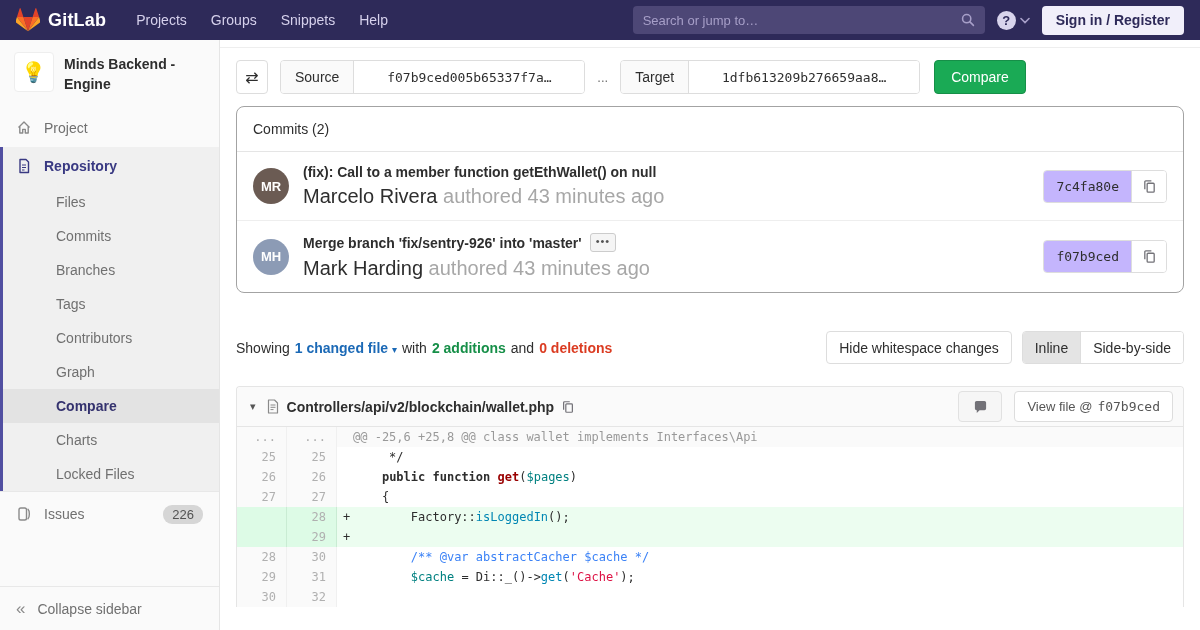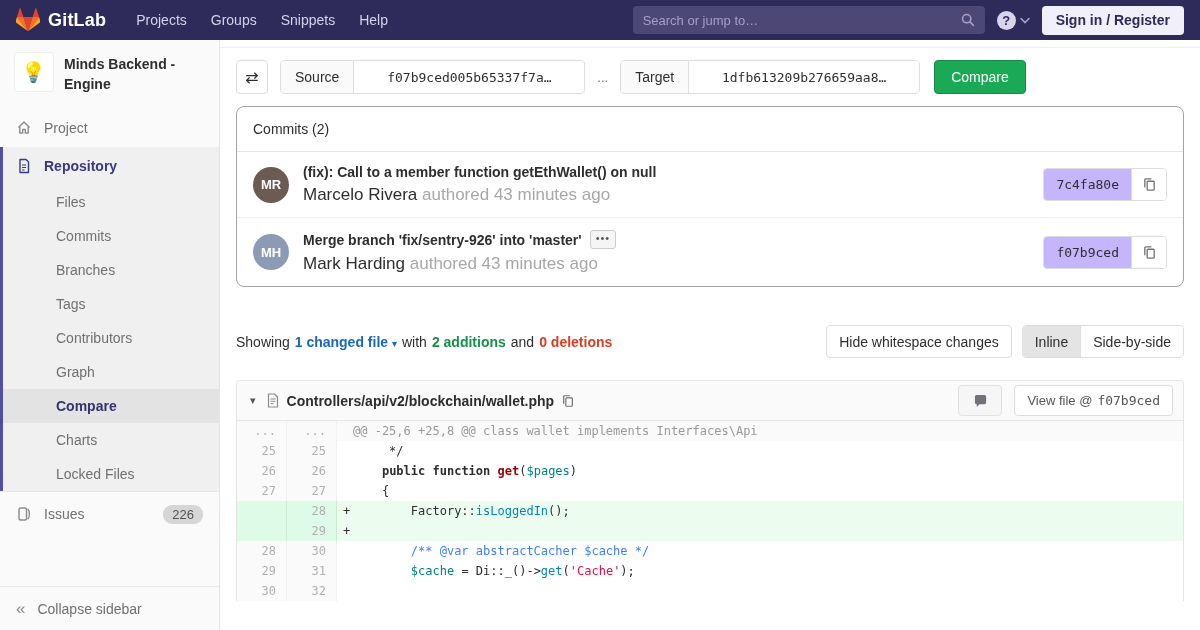--- a/index.html
+++ b/index.html
@@ -79,21 +79,21 @@
   .card-header { padding:14px 16px; border-bottom:1px solid #e5e5e5; font-size:14px; color:#2e2e2e; }
   .commit-row { display:flex; align-items:center; padding:12px 16px; border-bottom:1px solid #eee; }
   .commit-row:last-child { border-bottom:none; }
   .commit-avatar { width:36px; height:36px; border-radius:50%; color:#fff; font-size:13px; font-weight:bold;
     display:flex; align-items:center; justify-content:center; margin-right:14px; flex:0 0 auto; }
   .commit-main { flex:1; min-width:0; }
   .commit-title { font-weight:bold; font-size:14px; color:#2e2e2e; display:flex; align-items:center; gap:8px; }
   .commit-title .title-text { cursor:pointer; }
   .expand-btn { border:1px solid #ccc; background:#f5f5f5; border-radius:3px; font-size:11px;
     line-height:8px; padding:3px 5px 6px 5px; color:#555; cursor:pointer; letter-spacing:1px; }
-  .commit-meta { margin-top:5px; font-size:17px; color:#a7a7a7; }
+  .commit-meta { margin-top:5px; font-size:20px; color:#a7a7a7; }
   .commit-author { color:#2e2e2e; cursor:pointer; }
   .hash-group { display:flex; border:1px solid #ddd; border-radius:4px; overflow:hidden; height:33px; }
   .hash-cell { background:#c4b5fd; padding:0 12px; display:flex; align-items:center; font-size:13px;
     color:#2e2e2e; border-right:1px solid #ddd; }
   .copy-cell { background:#fff; width:34px; display:flex; align-items:center; justify-content:center; cursor:pointer; }
 
   
   .diff-stats { display:flex; align-items:center; margin-top:38px; }
   .stats-text { font-size:14px; color:#2e2e2e; display:flex; align-items:center; gap:5px; flex-wrap:wrap; }
   .link-blue { color:#1b69b6; font-weight:bold; cursor:pointer; }

